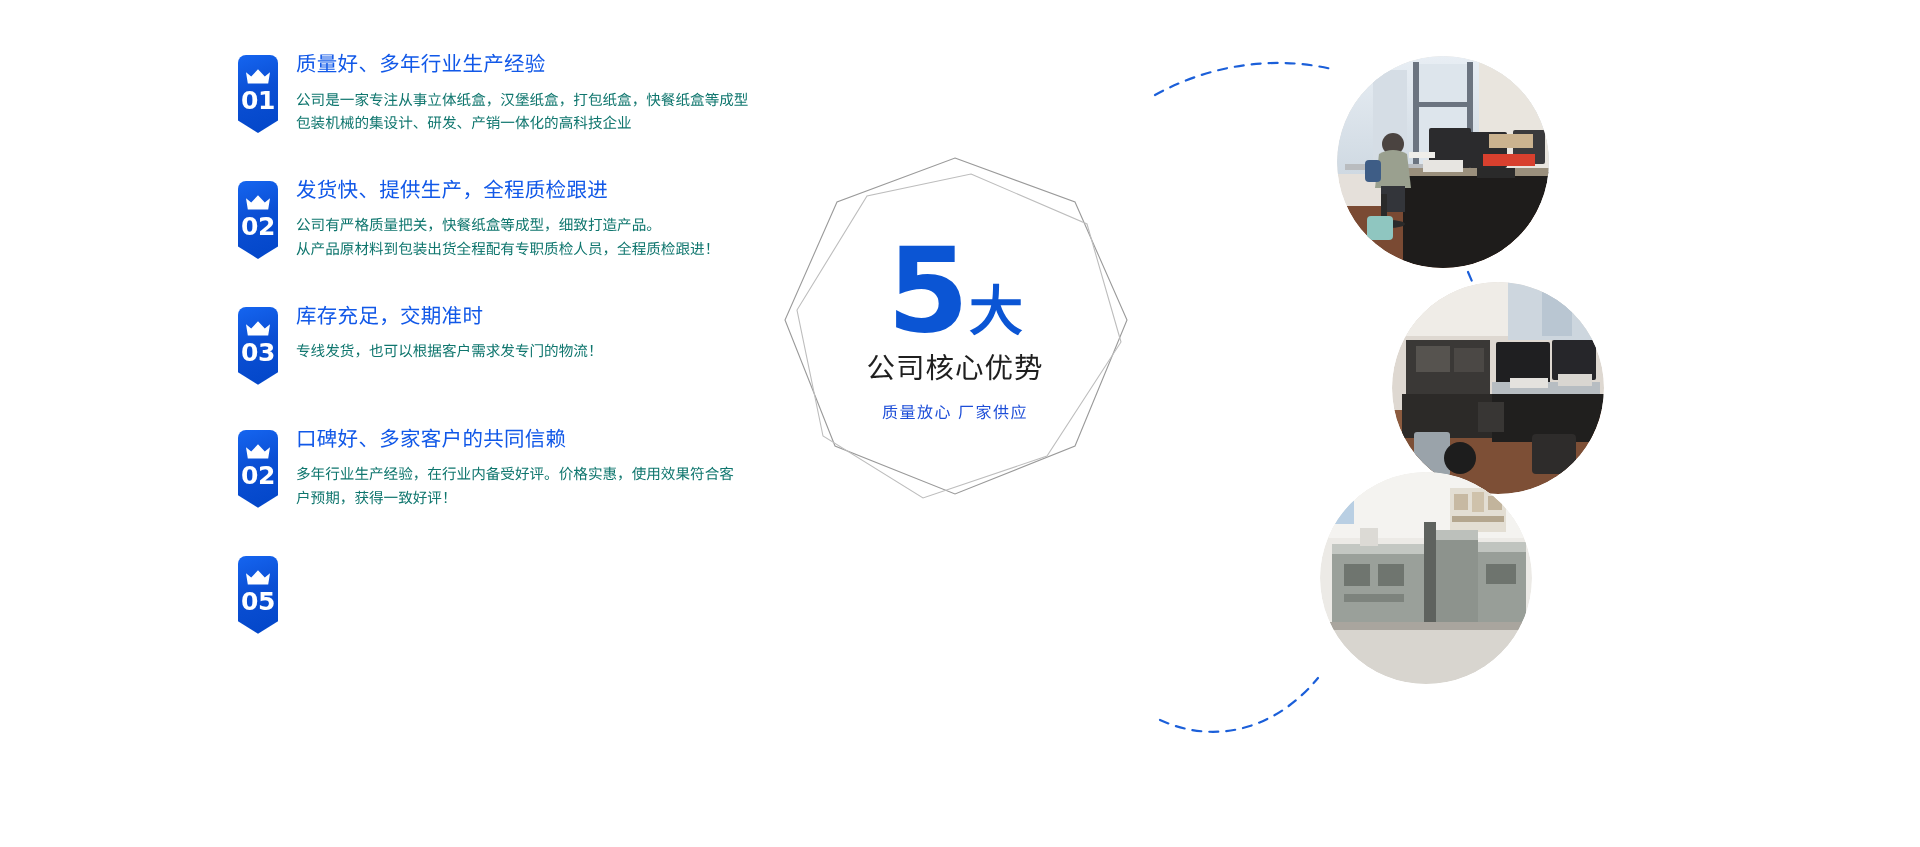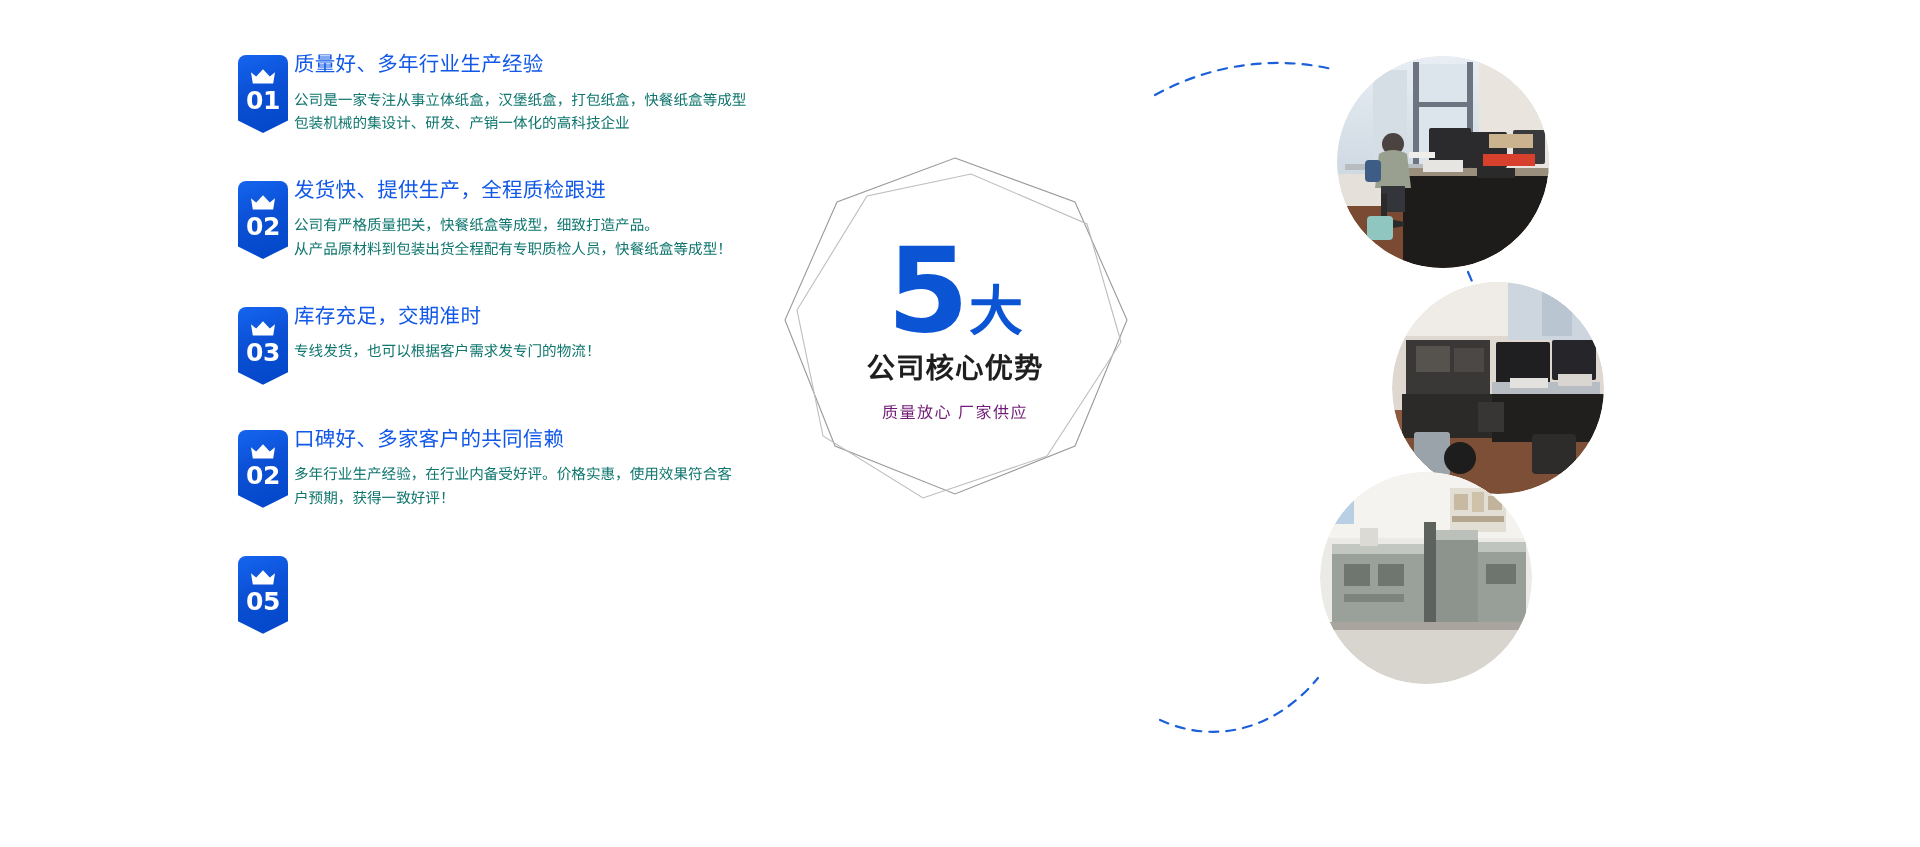--- a/index.html
+++ b/index.html
@@ -33,23 +33,23 @@
     align-items: flex-start;
     margin-bottom: 42px;
     min-height: 80px;
   }
   .advantage-item:last-child { margin-bottom: 0; }
 
   
   .badge {
     position: relative;
     flex: 0 0 auto;
-    width: 50px;
+    width: 40px;
     height: 78px;
-    margin-right: 6px;
+    margin-right: 18px;
     margin-top: 3px;
     background: linear-gradient(160deg, #1565f0 0%, #0b4fd4 45%, #0246c8 100%);
     border-radius: 8px 8px 0 0;
     -webkit-clip-path: polygon(0 0, 100% 0, 100% 84%, 50% 100%, 0 84%);
     clip-path: polygon(0 0, 100% 0, 100% 84%, 50% 100%, 0 84%);
   }
   .badge .crown-icon {
     position: absolute;
     left: 50%;
     top: 13px;
@@ -130,28 +130,28 @@
   .emblem-da {
     font-size: 54px;
     font-weight: 700;
     color: #0b55d4;
     margin-left: 4px;
     margin-bottom: 8px;
   }
   .emblem-main {
     margin-top: 2px;
     font-size: 28.5px;
-    font-weight: 700;
+    font-weight: 400;
     color: #1f1f1f;
     letter-spacing: 1px;
   }
   .emblem-sub {
     margin-top: 13px;
     font-size: 16px;
-    color: #701a75;
+    color: #1d4ed8;
     letter-spacing: 1.5px;
   }
 
   
   .photo-circle {
     position: absolute;
     border-radius: 50%;
     overflow: hidden;
   }
   .photo-circle svg { display: block; width: 100%; height: 100%; }
@@ -202,21 +202,21 @@
       <div class="badge">
         <svg class="crown-icon" viewBox="0 0 26 17" xmlns="http://www.w3.org/2000/svg">
           <path d="M1,4.2 L6.2,8.6 L13,1.2 L19.8,8.6 L25,4.2 L23.2,15.6 L2.8,15.6 Z" fill="#ffffff"></path>
         </svg>
         <span class="badge-number">02</span>
       </div>
       <div class="advantage-text">
         <p class="advantage-title">发货快、提供生产，全程质检跟进</p>
         <p class="advantage-desc">
           <span class="line">公司有严格质量把关，快餐纸盒等成型，细致打造产品。</span>
-          <span class="line">从产品原材料到包装出货全程配有专职质检人员，快餐纸盒等成型！</span>
+          <span class="line">从产品原材料到包装出货全程配有专职质检人员，全程质检跟进！</span>
         </p>
       </div>
     </div>
 
     <div class="advantage-item">
       <div class="badge">
         <svg class="crown-icon" viewBox="0 0 26 17" xmlns="http://www.w3.org/2000/svg">
           <path d="M1,4.2 L6.2,8.6 L13,1.2 L19.8,8.6 L25,4.2 L23.2,15.6 L2.8,15.6 Z" fill="#ffffff"></path>
         </svg>
         <span class="badge-number">03</span>

